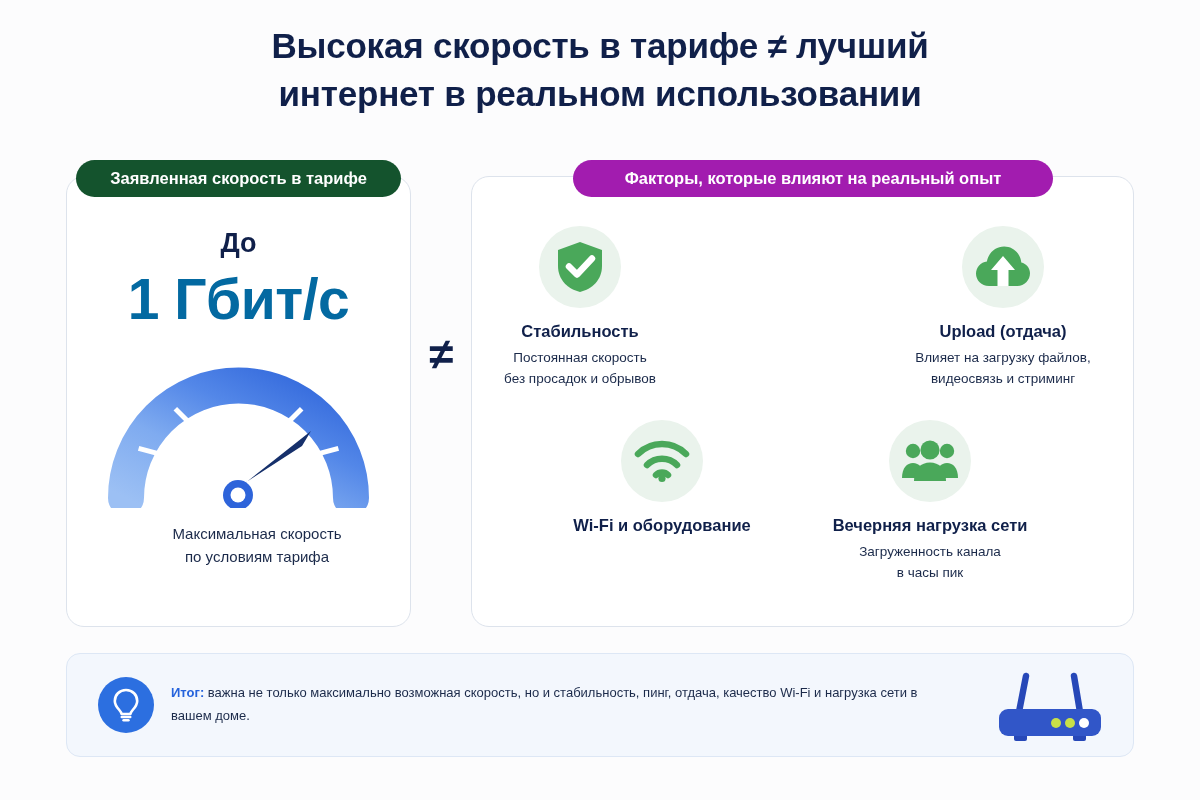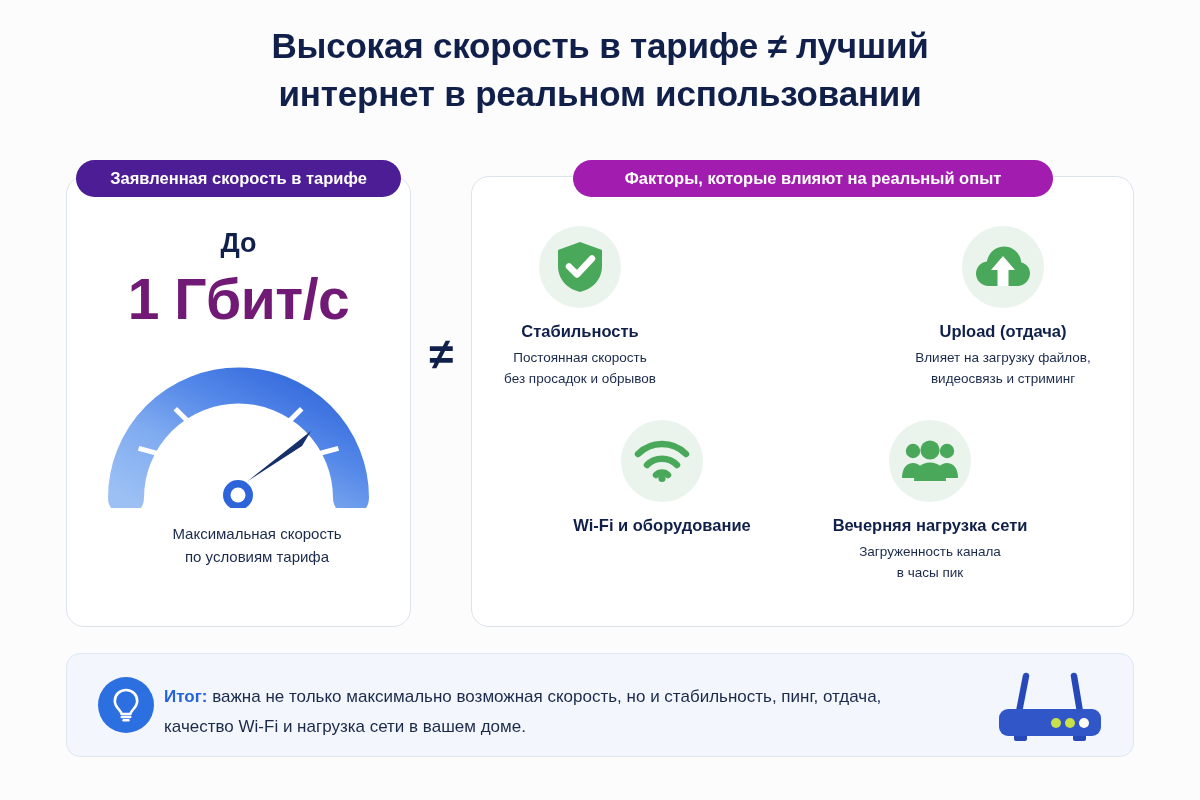--- a/index.html
+++ b/index.html
@@ -54,21 +54,21 @@
     color: #ffffff;
     font-weight: bold;
     border-radius: 999px;
     white-space: nowrap;
   }
   .badge-blue {
     left: 76px;
     top: 160px;
     width: 325px;
     height: 37px;
-    background: #4c1d95;
+    background: #14532d;
     font-size: 16.5px;
     z-index: 5;
   }
   .badge-green {
     left: 573px;
     top: 160px;
     width: 480px;
     height: 37px;
     background: #a21caf;
     font-size: 16.5px;
@@ -86,21 +86,21 @@
     color: #10204a;
   }
   .speed-value {
     position: absolute;
     left: 66px;
     top: 266px;
     width: 345px;
     text-align: center;
     font-size: 57px;
     font-weight: bold;
-    color: #701a75;
+    color: #0369a1;
     letter-spacing: -0.5px;
   }
 
   .gauge-wrap {
     position: absolute;
     left: 106px;
     top: 358px;
     width: 265px;
     height: 150px;
   }
@@ -195,24 +195,24 @@
     width: 56px;
     height: 56px;
     border-radius: 50%;
     background: #2c6fe0;
     display: flex;
     align-items: center;
     justify-content: center;
   }
   .summary-text {
     position: absolute;
-    left: 164px;
+    left: 171px;
     top: 682px;
     width: 780px;
-    font-size: 17px;
+    font-size: 13px;
     line-height: 1.75;
     color: #1b2a4a;
   }
   .summary-text b { color: #2563dc; font-weight: bold; }
 
   .router {
     position: absolute;
     left: 990px;
     top: 668px;
     width: 120px;

